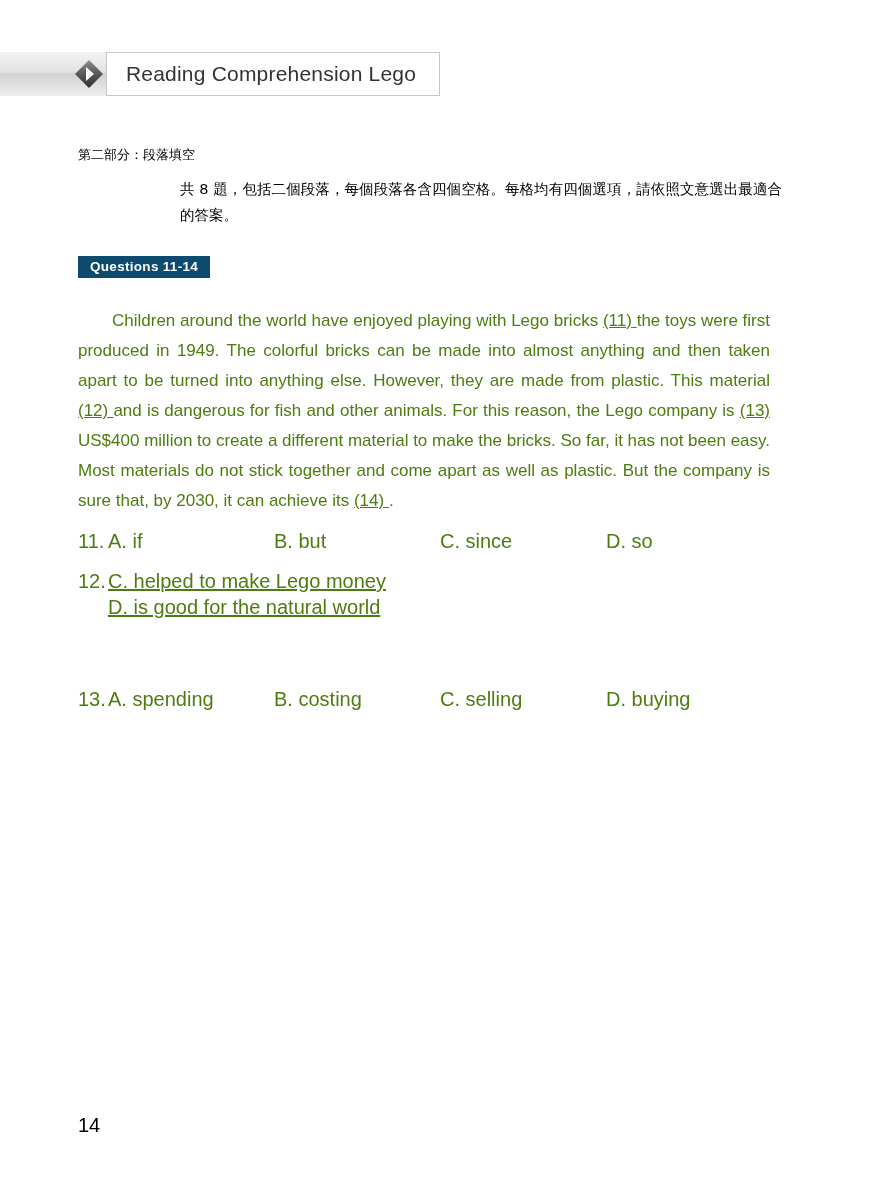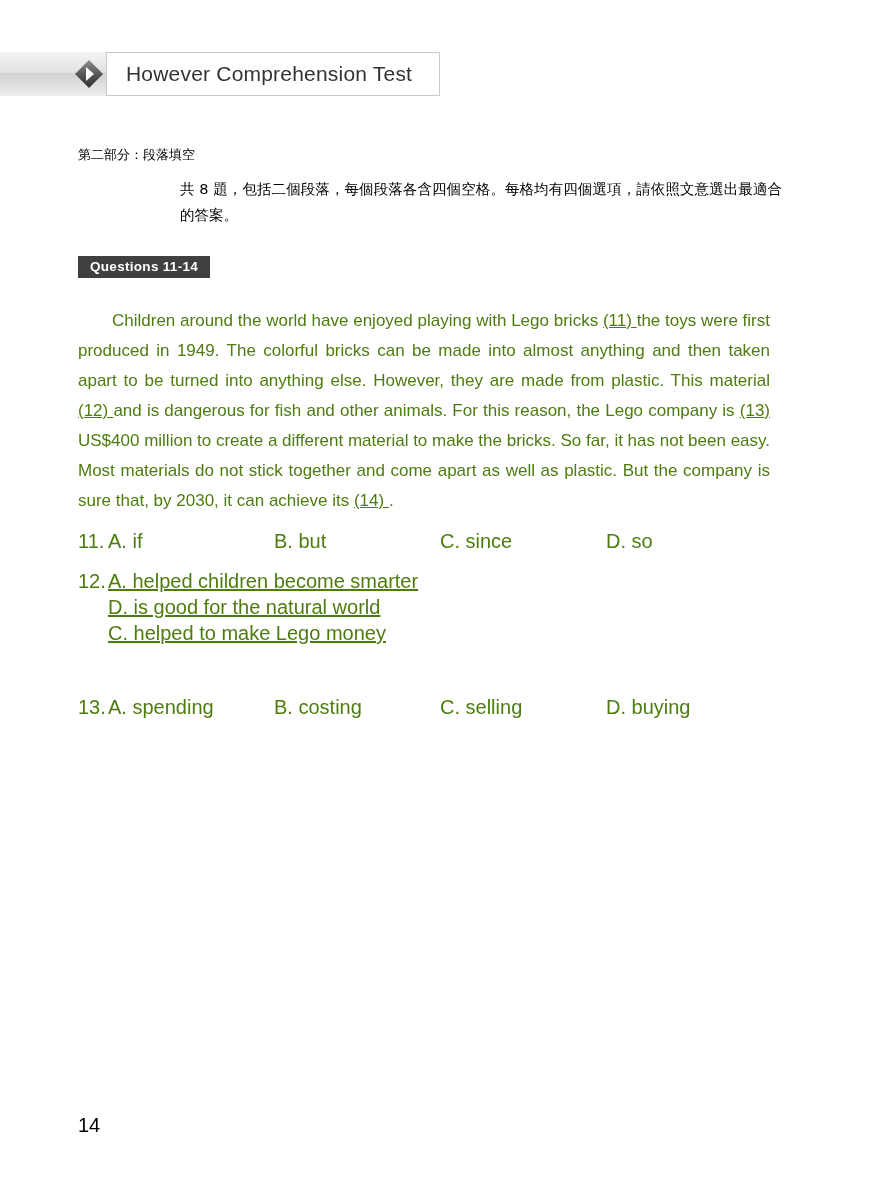--- a/index.html
+++ b/index.html
@@ -91,21 +91,21 @@
     line-height: 26px;
     color: #000;
     text-align: justify;
     margin-left: 12px;
   }
 
   .questions-tag {
     position: absolute;
     left: 78px;
     top: 256px;
-    background: #404040;
+    background: #0c4a6e;
     color: #ffffff;
     font-size: 13.5px;
     font-weight: bold;
     padding: 3px 12px 4px 12px;
     letter-spacing: 0.3px;
   }
 
   .passage {
     position: absolute;
     left: 78px;
@@ -183,46 +183,45 @@
           <linearGradient id="gdiamond" x1="0" y1="0" x2="0" y2="1">
             <stop offset="0%" stop-color="#8f8f8f"></stop>
             <stop offset="50%" stop-color="#585858"></stop>
             <stop offset="100%" stop-color="#2e2e2e"></stop>
           </linearGradient>
         </defs>
         <polygon points="15,1 29,15 15,29 1,15" fill="url(#gdiamond)"></polygon>
         <polygon points="12,8 20,15 12,22" fill="#ffffff"></polygon>
       </svg>
     </div>
-    <div class="banner-title">However Comprehension Test</div>
+    <div class="banner-title">Reading Comprehension Lego</div>
   </div>
 
   <div class="part-title">第二部分：段落填空</div>
   <div class="part-desc">共 8 題，包括二個段落，每個段落各含四個空格。每格均有四個選項，請依照文意選出最適合的答案。</div>
 
   <div class="questions-tag">Questions 11-14</div>
 
   <div class="passage" id="passage"><span class="indent"></span><span>Children around the world have enjoyed playing with Lego bricks </span><span class="blank"> (11) </span><span> the toys were first produced in 1949. The colorful bricks can be made into almost anything and then taken apart to be turned into anything else. However, they are made from plastic. This material </span><span class="blank"> (12) </span><span> and is dangerous for fish and other animals. For this reason, the Lego company is </span><span class="blank"> (13) </span><span> US$400 million to create a different material to make the bricks. So far, it has not been easy. Most materials do not stick together and come apart as well as plastic. But the company is sure that, by 2030, it can achieve its </span><span class="blank"> (14) </span><span>.</span></div>
 
   <div class="qgroup" id="q11" style="top:528px;">
       <span class="qnum">11.</span>
       <div class="opt-row">
         <span class="opt a">A. if</span>
         <span class="opt b">B. but</span>
         <span class="opt c">C. since</span>
         <span class="opt d">D. so</span>
       </div>
     </div>
   <div class="qgroup stacked" id="q12" style="top:568px;">
       <span class="qnum">12.</span>
-      <div class="opt-stacked">A. helped children become smarter</div>
+      <div class="opt-stacked">C. helped to make Lego money</div>
       <div class="opt-stacked">D. is good for the natural world</div>
-      <div class="opt-stacked">C. helped to make Lego money</div>
-    </div>
-  <div class="qgroup" id="q13" style="top:686px;margin-top:8px;">
+    </div>
+  <div class="qgroup" id="q13" style="top:686px;">
       <span class="qnum">13.</span>
       <div class="opt-row">
         <span class="opt a">A. spending</span>
         <span class="opt b">B. costing</span>
         <span class="opt c">C. selling</span>
         <span class="opt d">D. buying</span>
       </div>
     </div>
 
   <div class="page-number">14</div>

